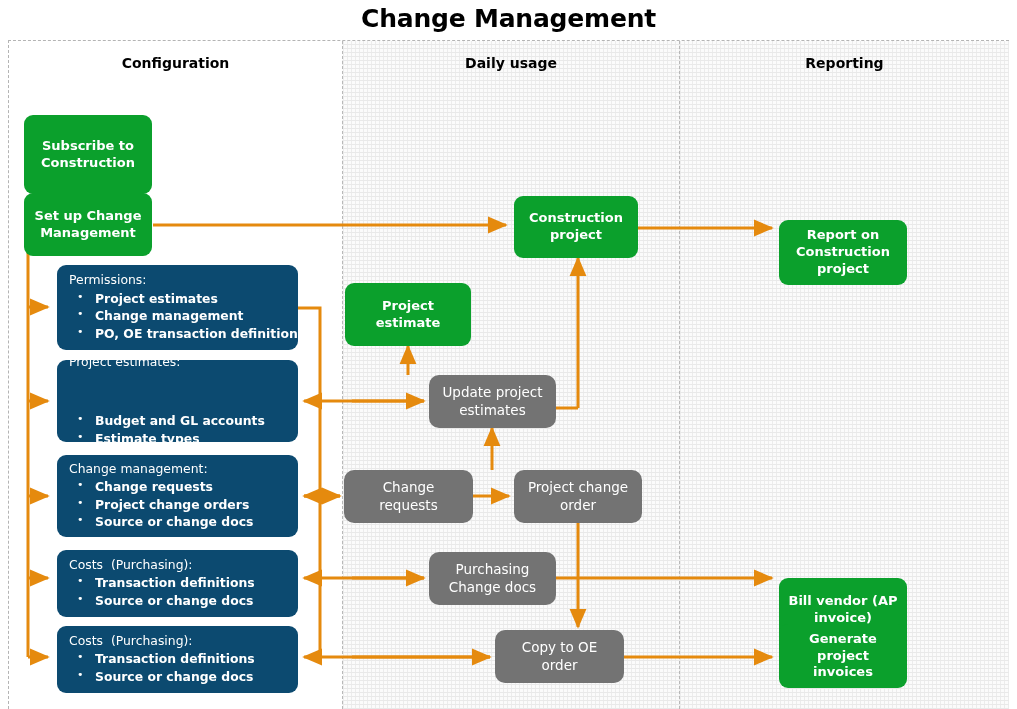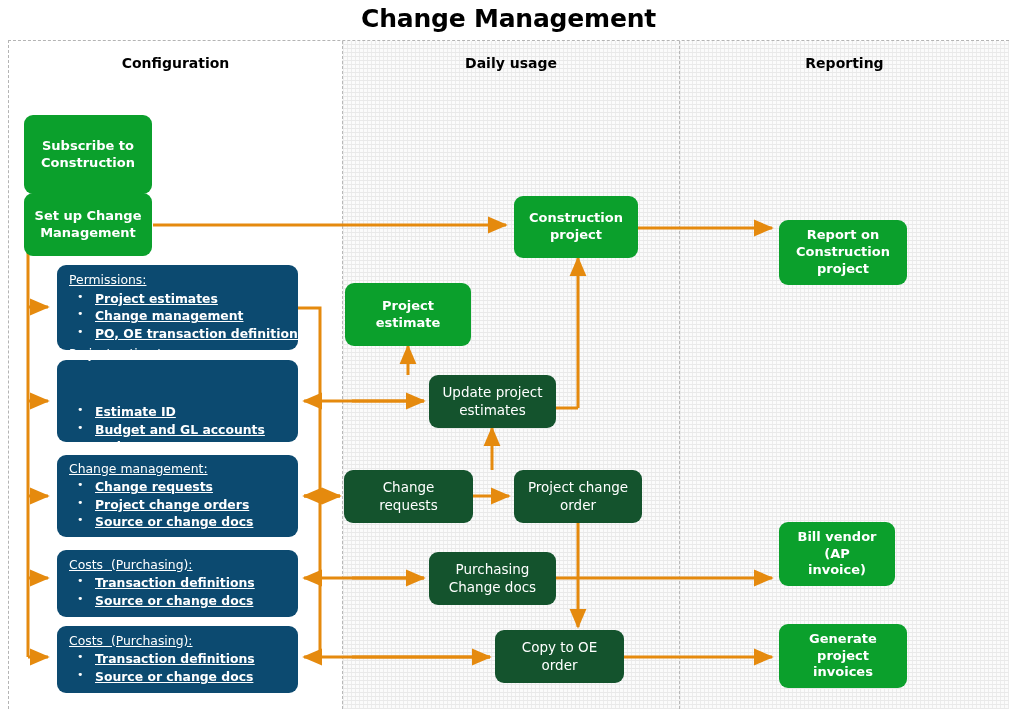--- a/index.html
+++ b/index.html
@@ -86,36 +86,36 @@
   .node.green {
     background: #0ba02c;
     justify-content: center;
     text-align: center;
     font-size: 13px;
     font-weight: bold;
     line-height: 1.30;
     padding: 4px 8px;
   }
   .node.blue-plain {
-    background: #14532d;
+    background: #737373;
     justify-content: center;
     text-align: center;
     font-size: 13.5px;
     line-height: 1.30;
     padding: 4px 8px;
+    border-radius: 10px;
   }
   .node.blue-list {
     background: #0c4a70;
     align-items: flex-start;
     flex-direction: column;
     justify-content: center;
     padding: 8px 10px 9px 12px;
     font-size: 12.4px;
     line-height: 1.30;
-    text-decoration: underline;
   }
   .node.blue-list .hdr {
     margin-bottom: 1px;
     white-space: pre;
   }
   .node.blue-list ul {
     margin: 0; padding: 0 0 0 4px;
     list-style: none;
   }
   .node.blue-list li {
@@ -214,21 +214,20 @@
     <ul>
       <li>Project estimates</li>
       <li>Change management</li>
       <li>PO, OE transaction definitions</li>
     </ul>
   </div>
 
   <div class="node blue-list" style="left:57px; top:360px; width:241px; height:82px;gap:40px;">
     <div class="hdr">Project estimates:</div>
     <ul>
-      <li>Estimate ID</li>
       <li>Budget and GL accounts</li>
       <li>Estimate types</li>
     </ul>
   </div>
 
   <div class="node blue-list" style="left:57px; top:455px; width:241px; height:82px;">
     <div class="hdr">Change management:</div>
     <ul>
       <li>Change requests</li>
       <li>Project change orders</li>
@@ -261,17 +260,17 @@
   <div class="node blue-plain" style="left:344px; top:470px; width:129px; height:53px;">Change requests</div>
 
   <div class="node blue-plain" style="left:514px; top:470px; width:128px; height:53px;">Project change<br>order</div>
 
   <div class="node blue-plain" style="left:495px; top:630px; width:129px; height:53px;">Copy to OE order</div>
 
   <div class="node blue-plain" style="left:429px; top:552px; width:127px; height:53px;">Purchasing<br>Change docs</div>
 
   <div class="node green" style="left:779px; top:196px; width:128px; height:65px;margin-top:24px;">Report on<br>Construction<br>project</div>
 
-  <div class="node green" style="left:779px; top:522px; width:116px; height:64px;">Bill vendor (AP<br>invoice)</div>
+  <div class="node green" style="left:779px; top:578px; width:128px; height:64px;">Bill vendor (AP<br>invoice)</div>
 
   <div class="node green" style="left:779px; top:624px; width:128px; height:64px;">Generate<br>project invoices</div>
 
 </div>
 
 </body></html>

